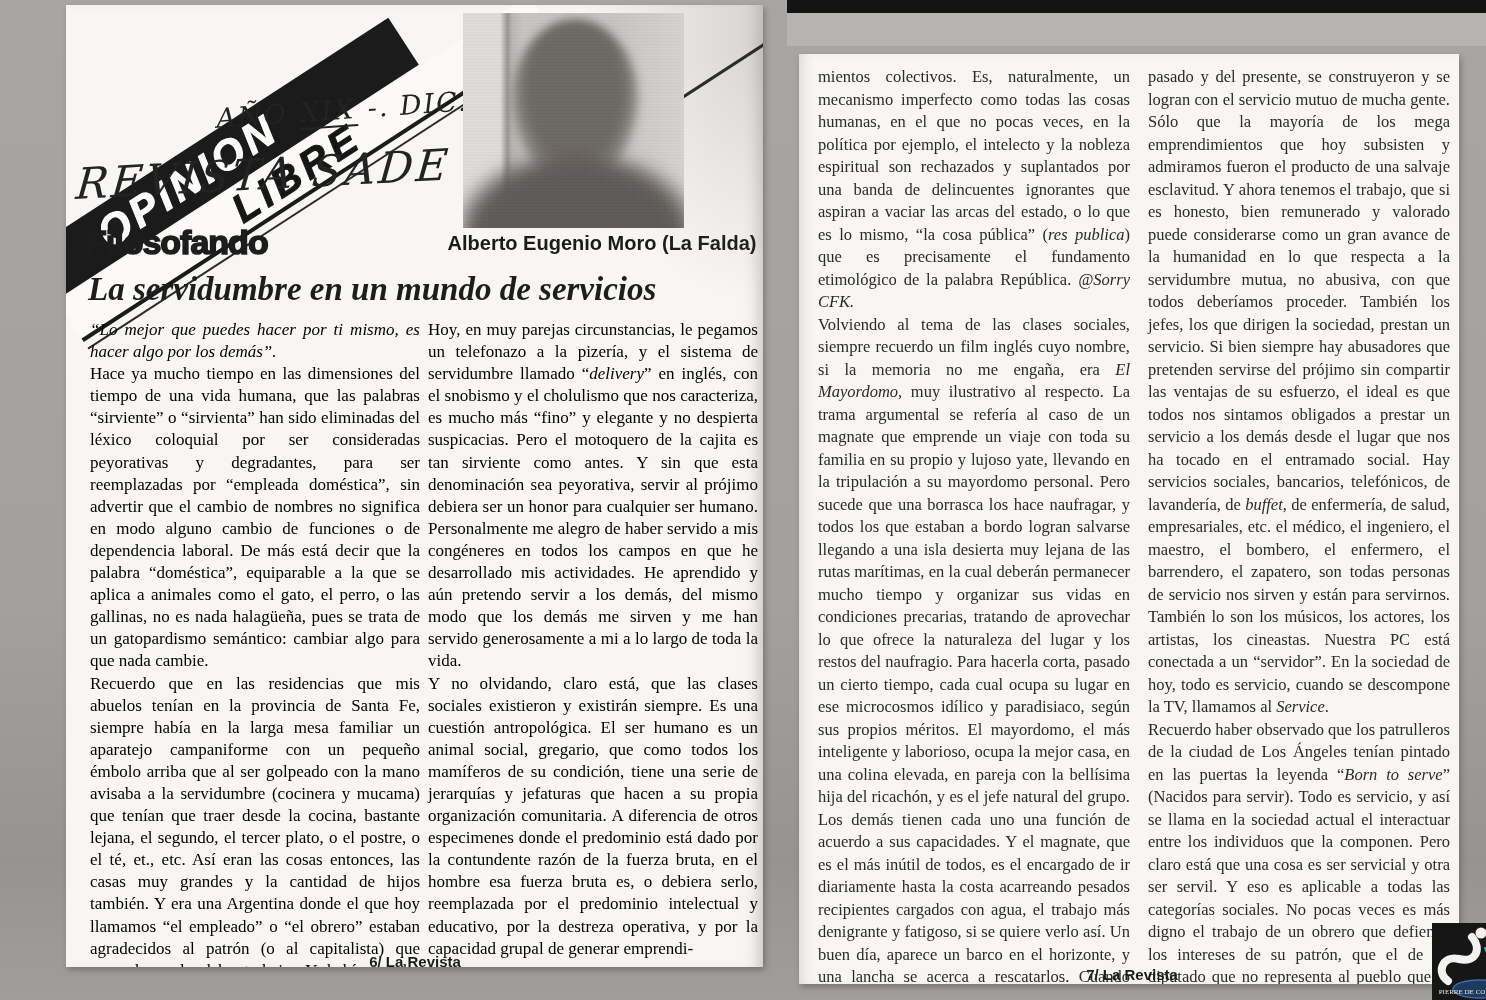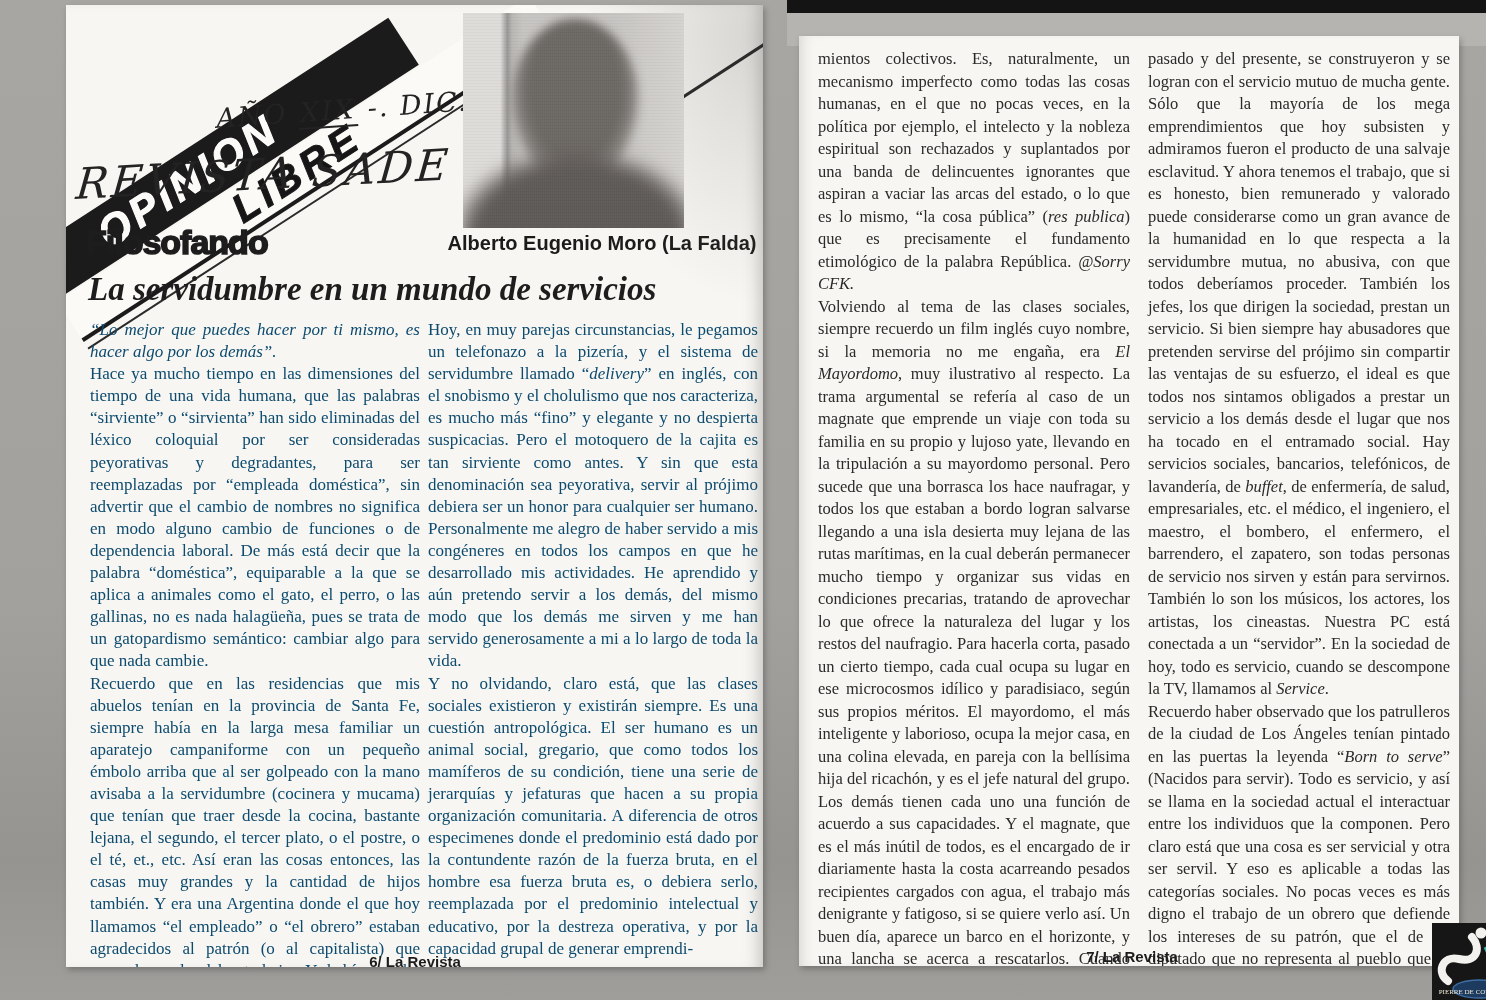--- a/index.html
+++ b/index.html
@@ -8,21 +8,21 @@
          background:linear-gradient(180deg,#a8a6a3 0%,#a3a19e 60%,#969491 86%,#a09e9b 100%);
          font-family:"Liberation Serif", serif;}
   
   .topbar{position:absolute;left:787px;top:0;width:699px;height:13px;background:#141414;}
   .topgray{position:absolute;left:787px;top:13px;width:699px;height:33px;background:#b6b4b0;}
 
   
   .page{position:absolute;background:#f7f6f2;color:#1f1f1f;}
   .page-left{left:66px;top:5px;width:697px;height:962px;overflow:hidden;
              box-shadow:inset -14px 0 18px -12px rgba(0,0,0,.25), 2px 3px 6px rgba(0,0,0,.25);}
-  .page-right{left:799px;top:36px;width:660px;height:930px;overflow:hidden;
+  .page-right{left:799px;top:54px;width:660px;height:930px;overflow:hidden;
               box-shadow:inset 10px 0 16px -10px rgba(0,0,0,.18), 2px 3px 6px rgba(0,0,0,.25);}
   .page-left::after{content:"";position:absolute;right:0;top:0;width:180px;height:300px;
       background:radial-gradient(ellipse at 95% 10%, rgba(120,118,115,.25), transparent 70%);pointer-events:none;}
 
   
   .ribbon{position:absolute;left:-40px;top:248px;transform:rotate(-33deg);transform-origin:0 0;}
   .band-black{width:432px;height:56px;background:#1b1b1b;display:flex;align-items:center;}
   .band-black span{font-family:"Liberation Sans",sans-serif;font-style:italic;font-weight:bold;
       color:#fbfaf7;font-size:42px;letter-spacing:4px;padding-left:72px;-webkit-text-stroke:1px #fff;}
   .band-white{width:562px;height:48px;background:#fbfaf7;border-bottom:4px solid #1b1b1b;
@@ -55,21 +55,21 @@
 
   .caption{position:absolute;left:368px;top:227px;width:336px;text-align:center;
       font-family:"Liberation Sans",sans-serif;font-weight:bold;font-size:20px;color:#1b1b1b;}
 
   .title{position:absolute;left:20px;top:218px;font-family:"Liberation Sans",sans-serif;
       font-weight:bold;font-size:34px;letter-spacing:-1px;color:#1d1d1d;text-align:right;-webkit-text-stroke:1.6px #1d1d1d;}
   .subtitle{position:absolute;left:22px;top:266px;width:690px;font-family:"Liberation Serif",serif;
       font-weight:bold;font-style:italic;font-size:33px;color:#1d1d1d;letter-spacing:0px;white-space:nowrap;}
 
   
-  .col{position:absolute;text-align:justify;color:#0c4a6e;}
+  .col{position:absolute;text-align:justify;color:#000000;}
   .page-left  .col{font-size:17px;line-height:22.1px;}
   .page-right .col{font-size:16.5px;line-height:22.5px;color:#2a2a2a;}
   .col p{margin:0;}
   .col p.epigraph{font-style:italic;}
   .lp-col1{left:24px;top:314px;width:330px;height:645px;}
   .lp-col2{left:362px;top:314px;width:330px;height:645px;}
   .rp-col1{left:19px;top:12px;width:312px;height:895px;}
   .rp-col2{left:349px;top:12px;width:302px;height:895px;}
 
   

